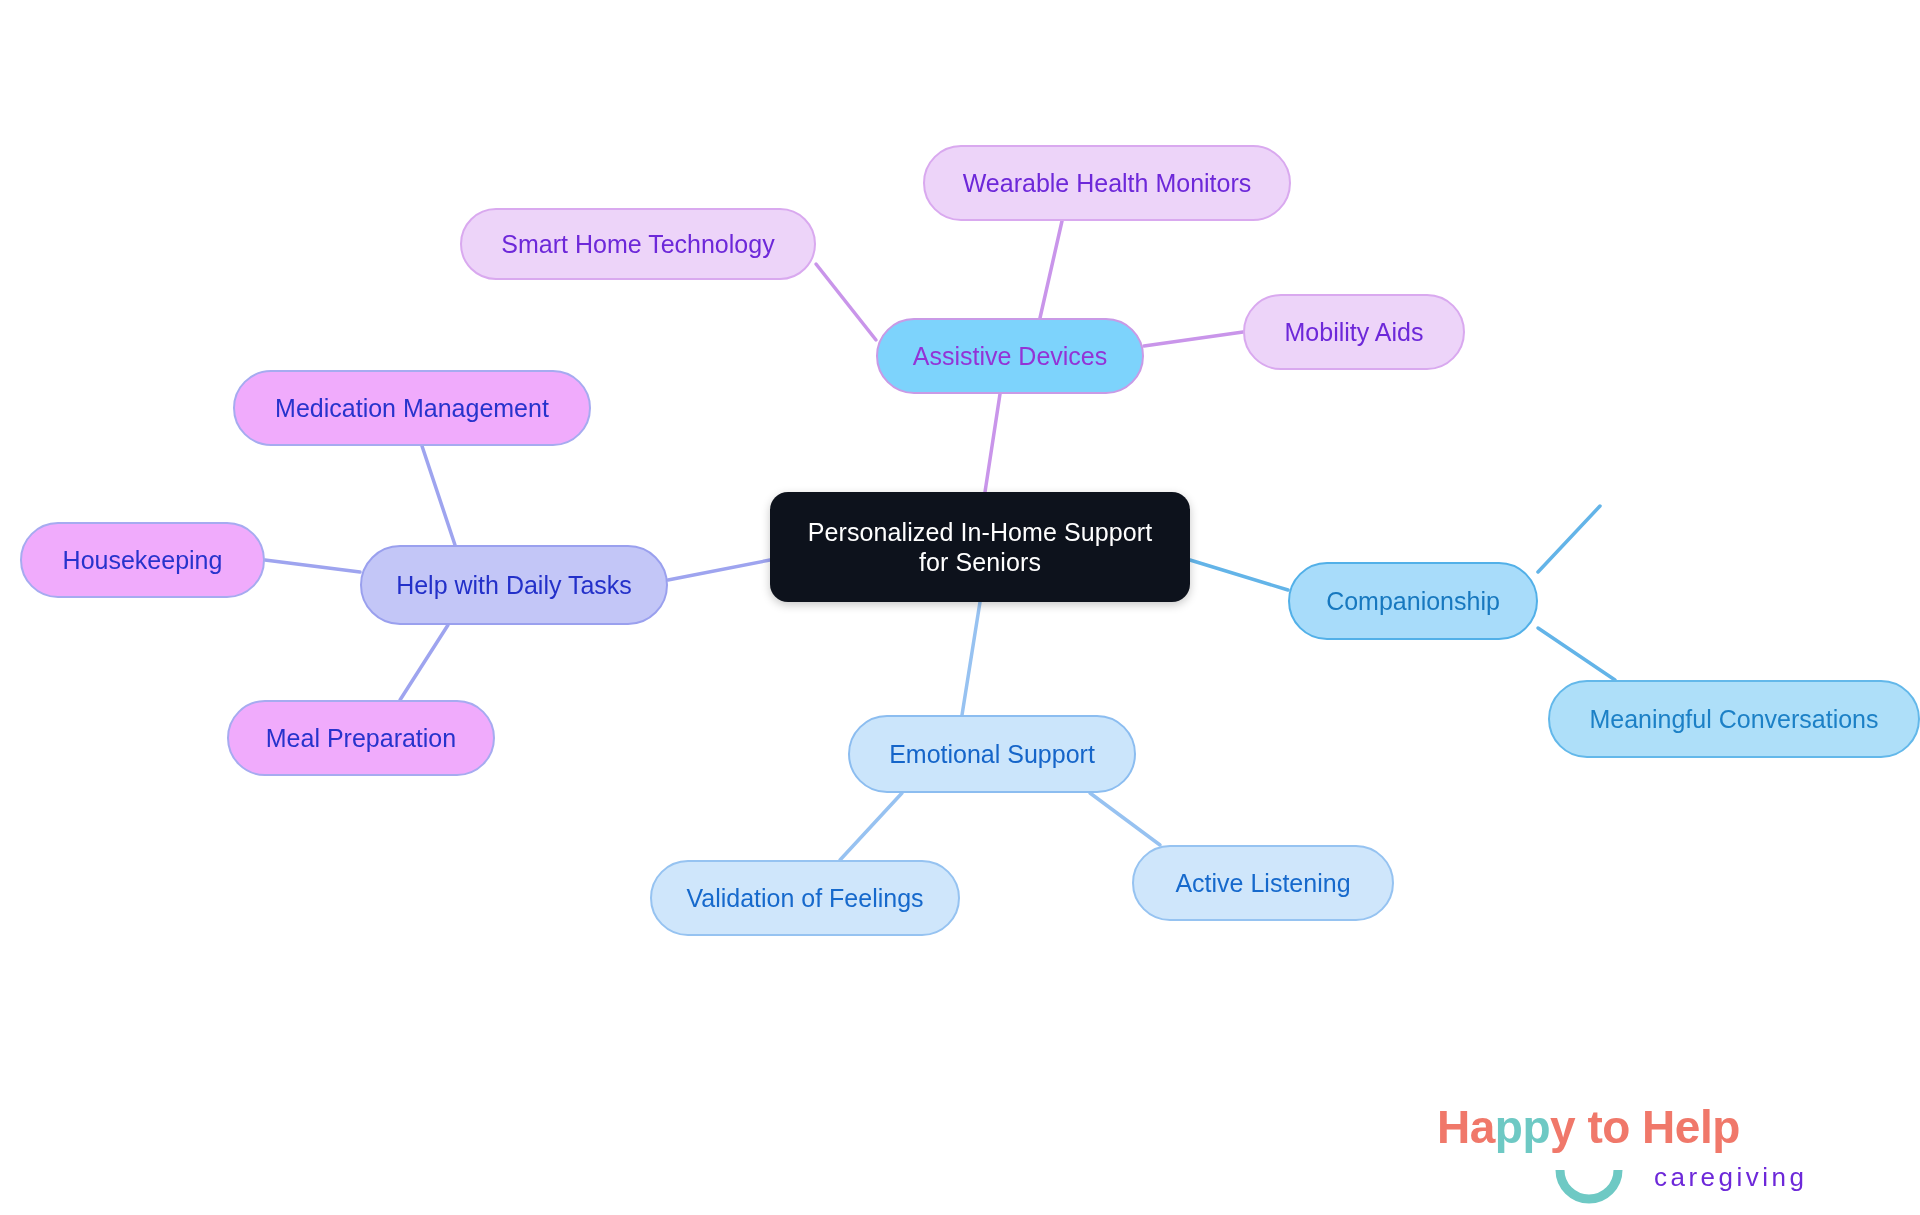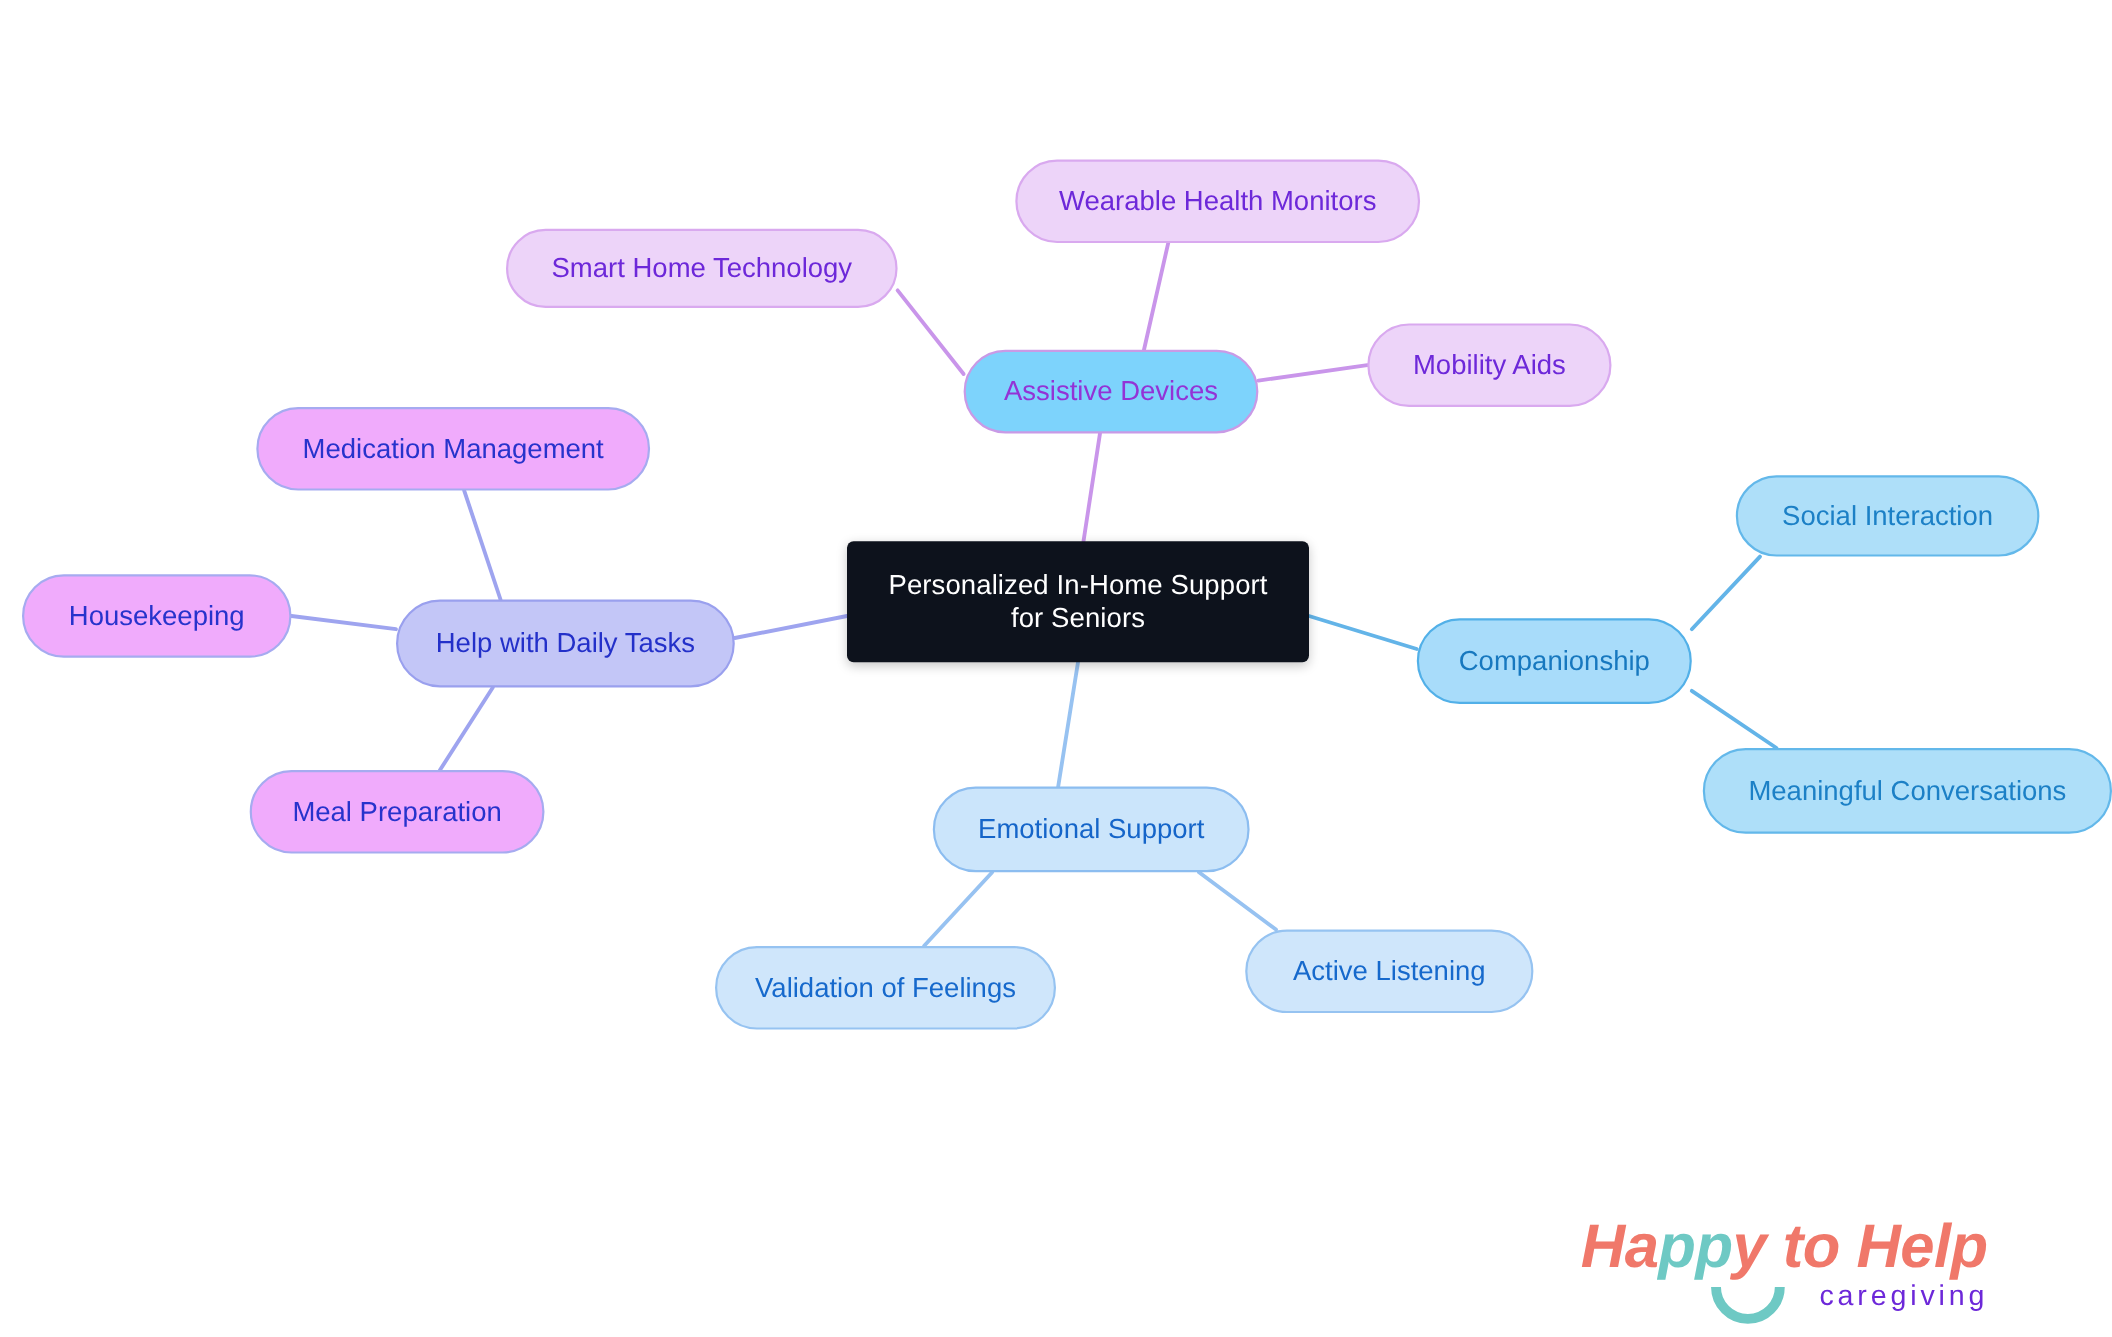--- a/index.html
+++ b/index.html
@@ -34,21 +34,21 @@
     justify-content: center;
     text-align: center;
     border-radius: 999px;
     border-style: solid;
     border-width: 2px;
     line-height: 1.22;
     white-space: pre-line;
     padding: 0 22px;
   }
   .node.root {
-    border-radius: 6px;
+    border-radius: 18px;
     border-width: 0;
     background: #0d121c;
     color: #ffffff;
     font-size: 25px;
     font-weight: 400;
     letter-spacing: 0.1px;
     box-shadow: 0 3px 10px rgba(0,0,0,0.22);
   }
   .node.branch { font-size: 25px; }
   .node.leaf   { font-size: 25px; }
@@ -70,25 +70,24 @@
   #logo {
     position: absolute;
     left: 1437px;
     top: 1100px;
     width: 470px;
     height: 105px;
   }
   .logo-main {
     position: absolute;
     left: 0; top: 0;
-    font-size: 56px;
+    font-size: 46px;
     font-weight: 700;
     letter-spacing: -0.5px;
     white-space: nowrap;
-    font-style: italic;
   }
   .logo-coral { color: #f0786a; }
   .logo-teal  { color: #6ec9c4; }
   .logo-sub {
     position: absolute;
     left: 217px; top: 62px;
     font-size: 26px;
     font-weight: 400;
     letter-spacing: 3.5px;
     color: #6d28d9;
@@ -139,21 +138,20 @@
   <div class="node leaf fam-purple-lite" style="left:460px; top:208px; width:356px; height:72px;">Smart Home Technology</div>
   <div class="node leaf fam-purple-lite" style="left:923px; top:145px; width:368px; height:76px;">Wearable Health Monitors</div>
   <div class="node leaf fam-purple-lite" style="left:1243px; top:294px; width:222px; height:76px;">Mobility Aids</div>
 
   <div class="node branch fam-peri" style="left:360px; top:545px; width:308px; height:80px;">Help with Daily Tasks</div>
   <div class="node leaf fam-peri-lite" style="left:233px; top:370px; width:358px; height:76px;">Medication Management</div>
   <div class="node leaf fam-peri-lite" style="left:20px; top:522px; width:245px; height:76px;">Housekeeping</div>
   <div class="node leaf fam-peri-lite" style="left:227px; top:700px; width:268px; height:76px;">Meal Preparation</div>
 
   <div class="node branch fam-cyan" style="left:1288px; top:562px; width:250px; height:78px;">Companionship</div>
-  <div class="node leaf fam-cyan-lite" style="left:1578px; top:432px; width:276px; height:74px;">Social Interaction</div>
   <div class="node leaf fam-cyan-lite" style="left:1548px; top:680px; width:372px; height:78px;">Meaningful Conversations</div>
 
   <div class="node branch fam-blue" style="left:848px; top:715px; width:288px; height:78px;">Emotional Support</div>
   <div class="node leaf fam-blue-lite" style="left:650px; top:860px; width:310px; height:76px;">Validation of Feelings</div>
   <div class="node leaf fam-blue-lite" style="left:1132px; top:845px; width:262px; height:76px;">Active Listening</div>
 
   <div id="logo">
     <svg id="smile" width="70" height="50" viewBox="0 0 70 50">
       <path d="M 6 2 A 29 29 0 0 0 64 2" fill="none" stroke="#6ec9c4" stroke-width="9" stroke-linecap="butt"></path>
     </svg>

